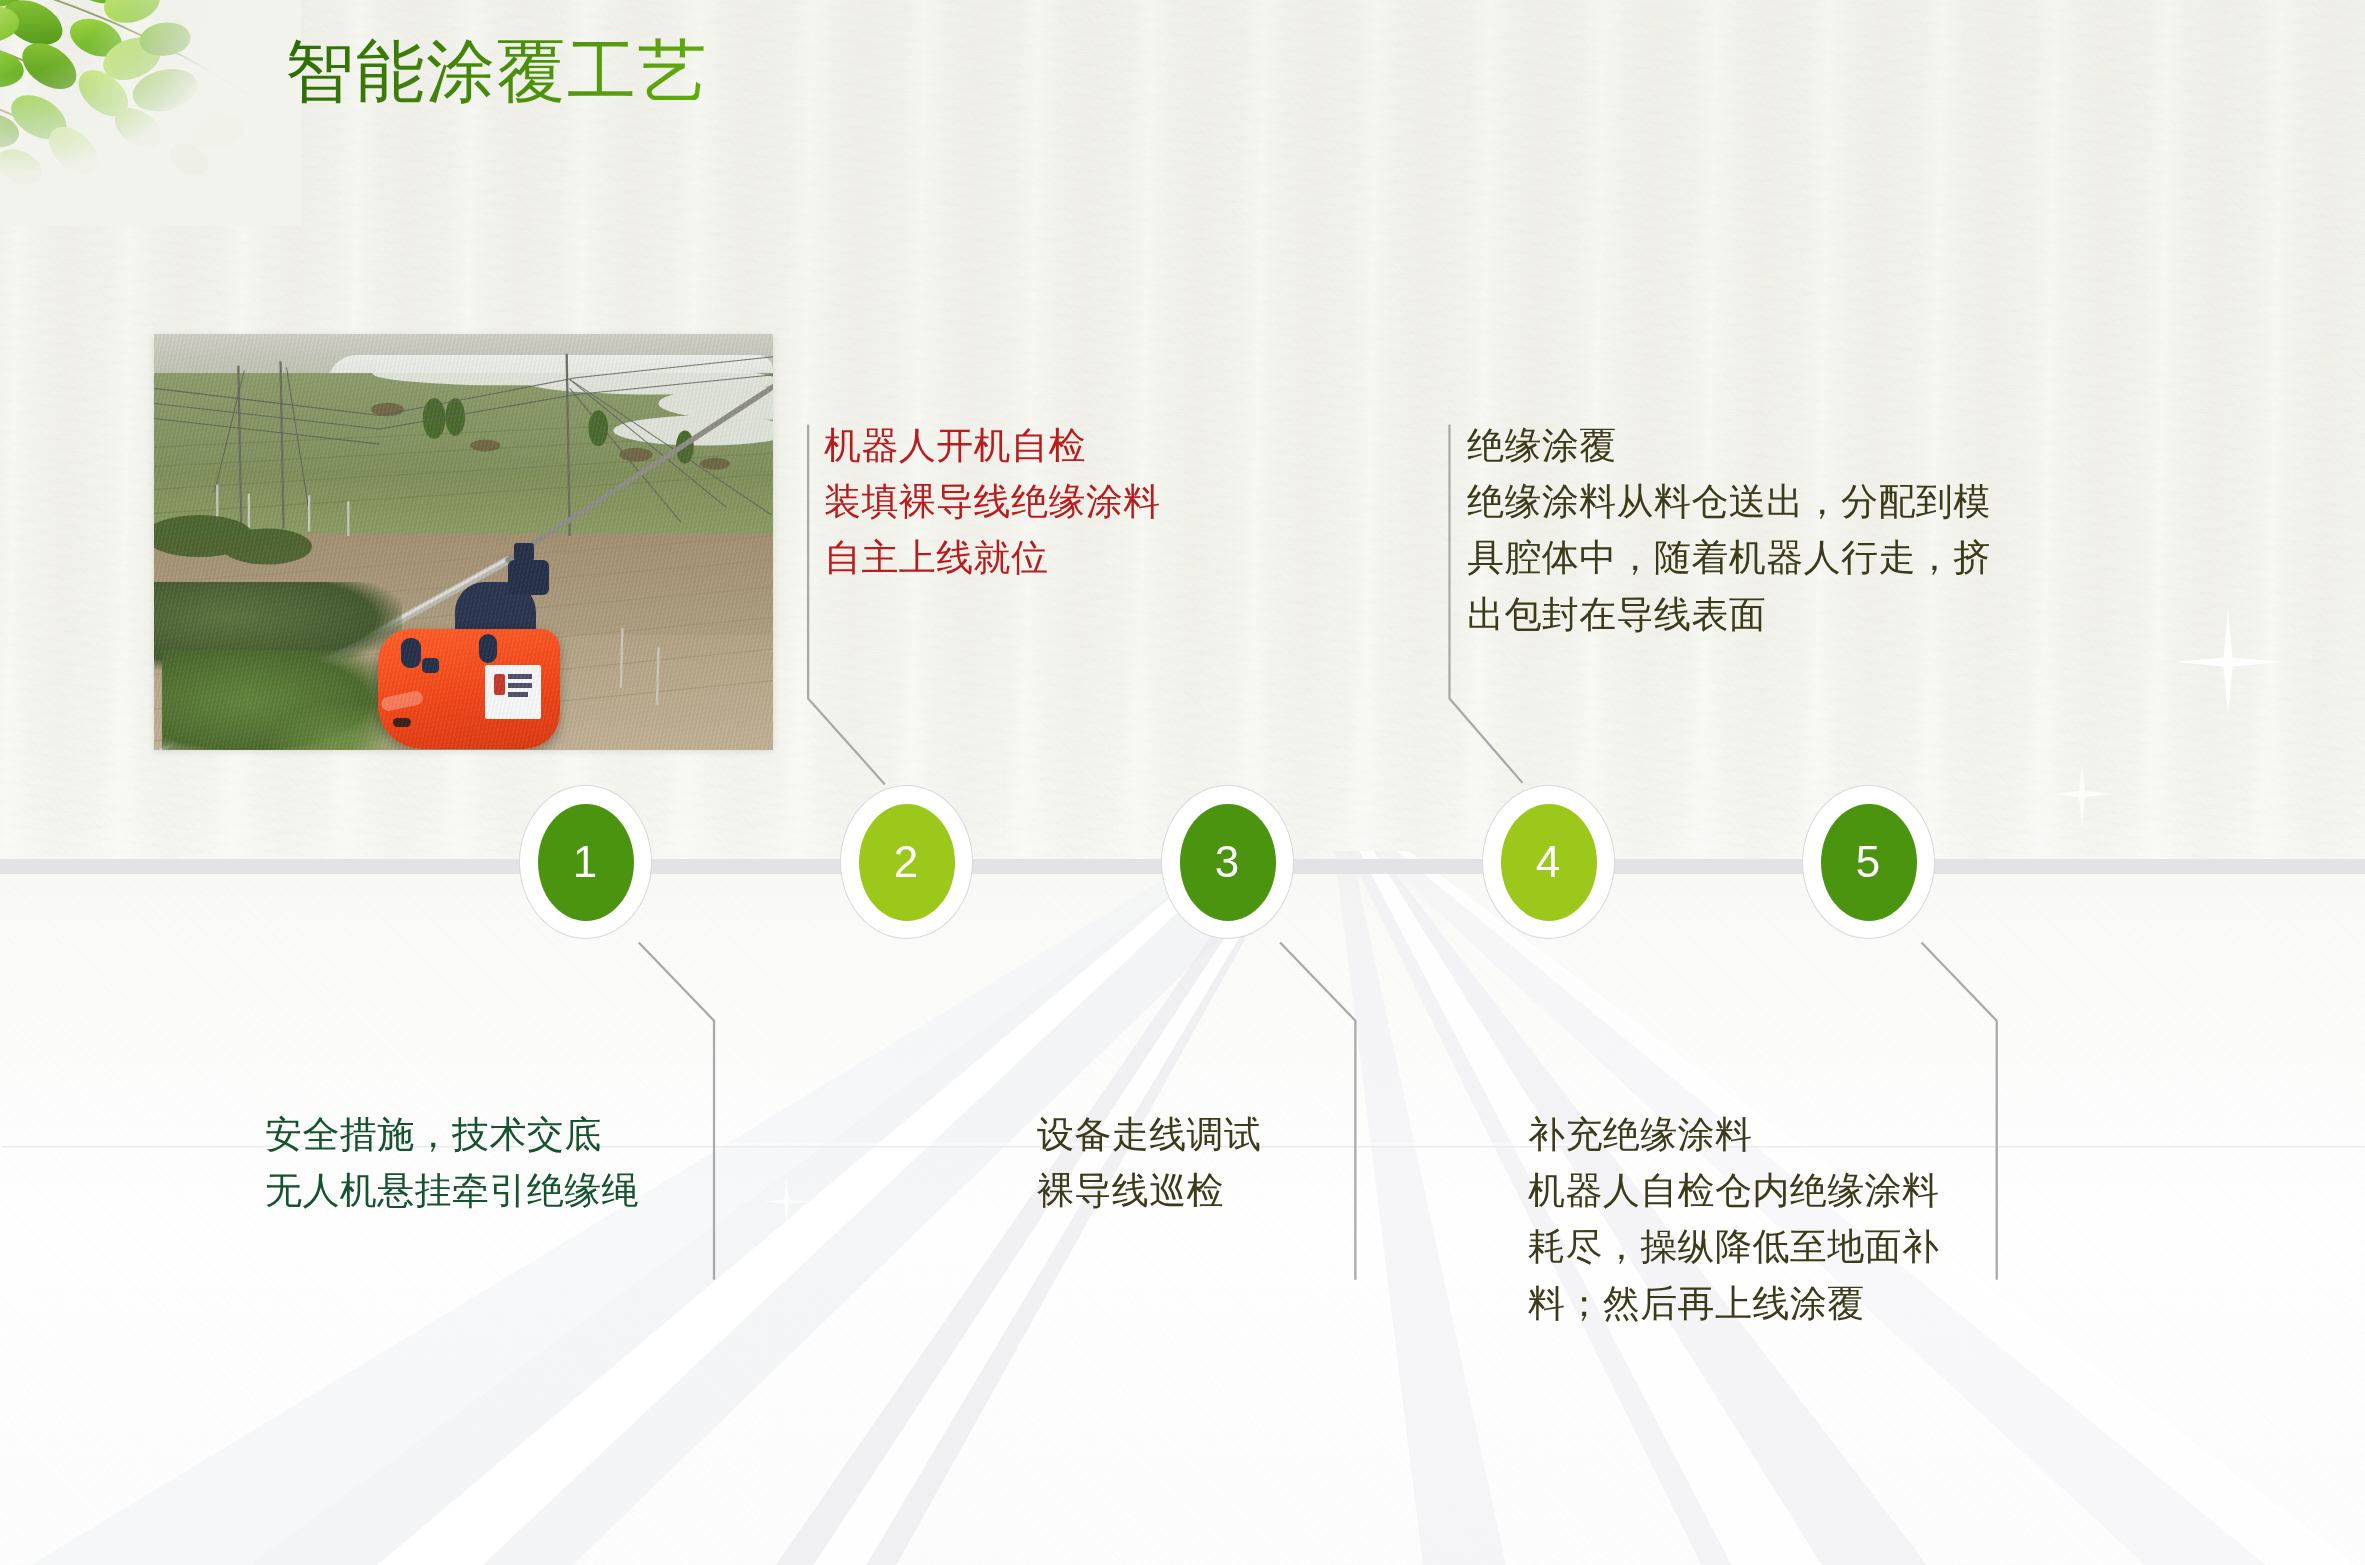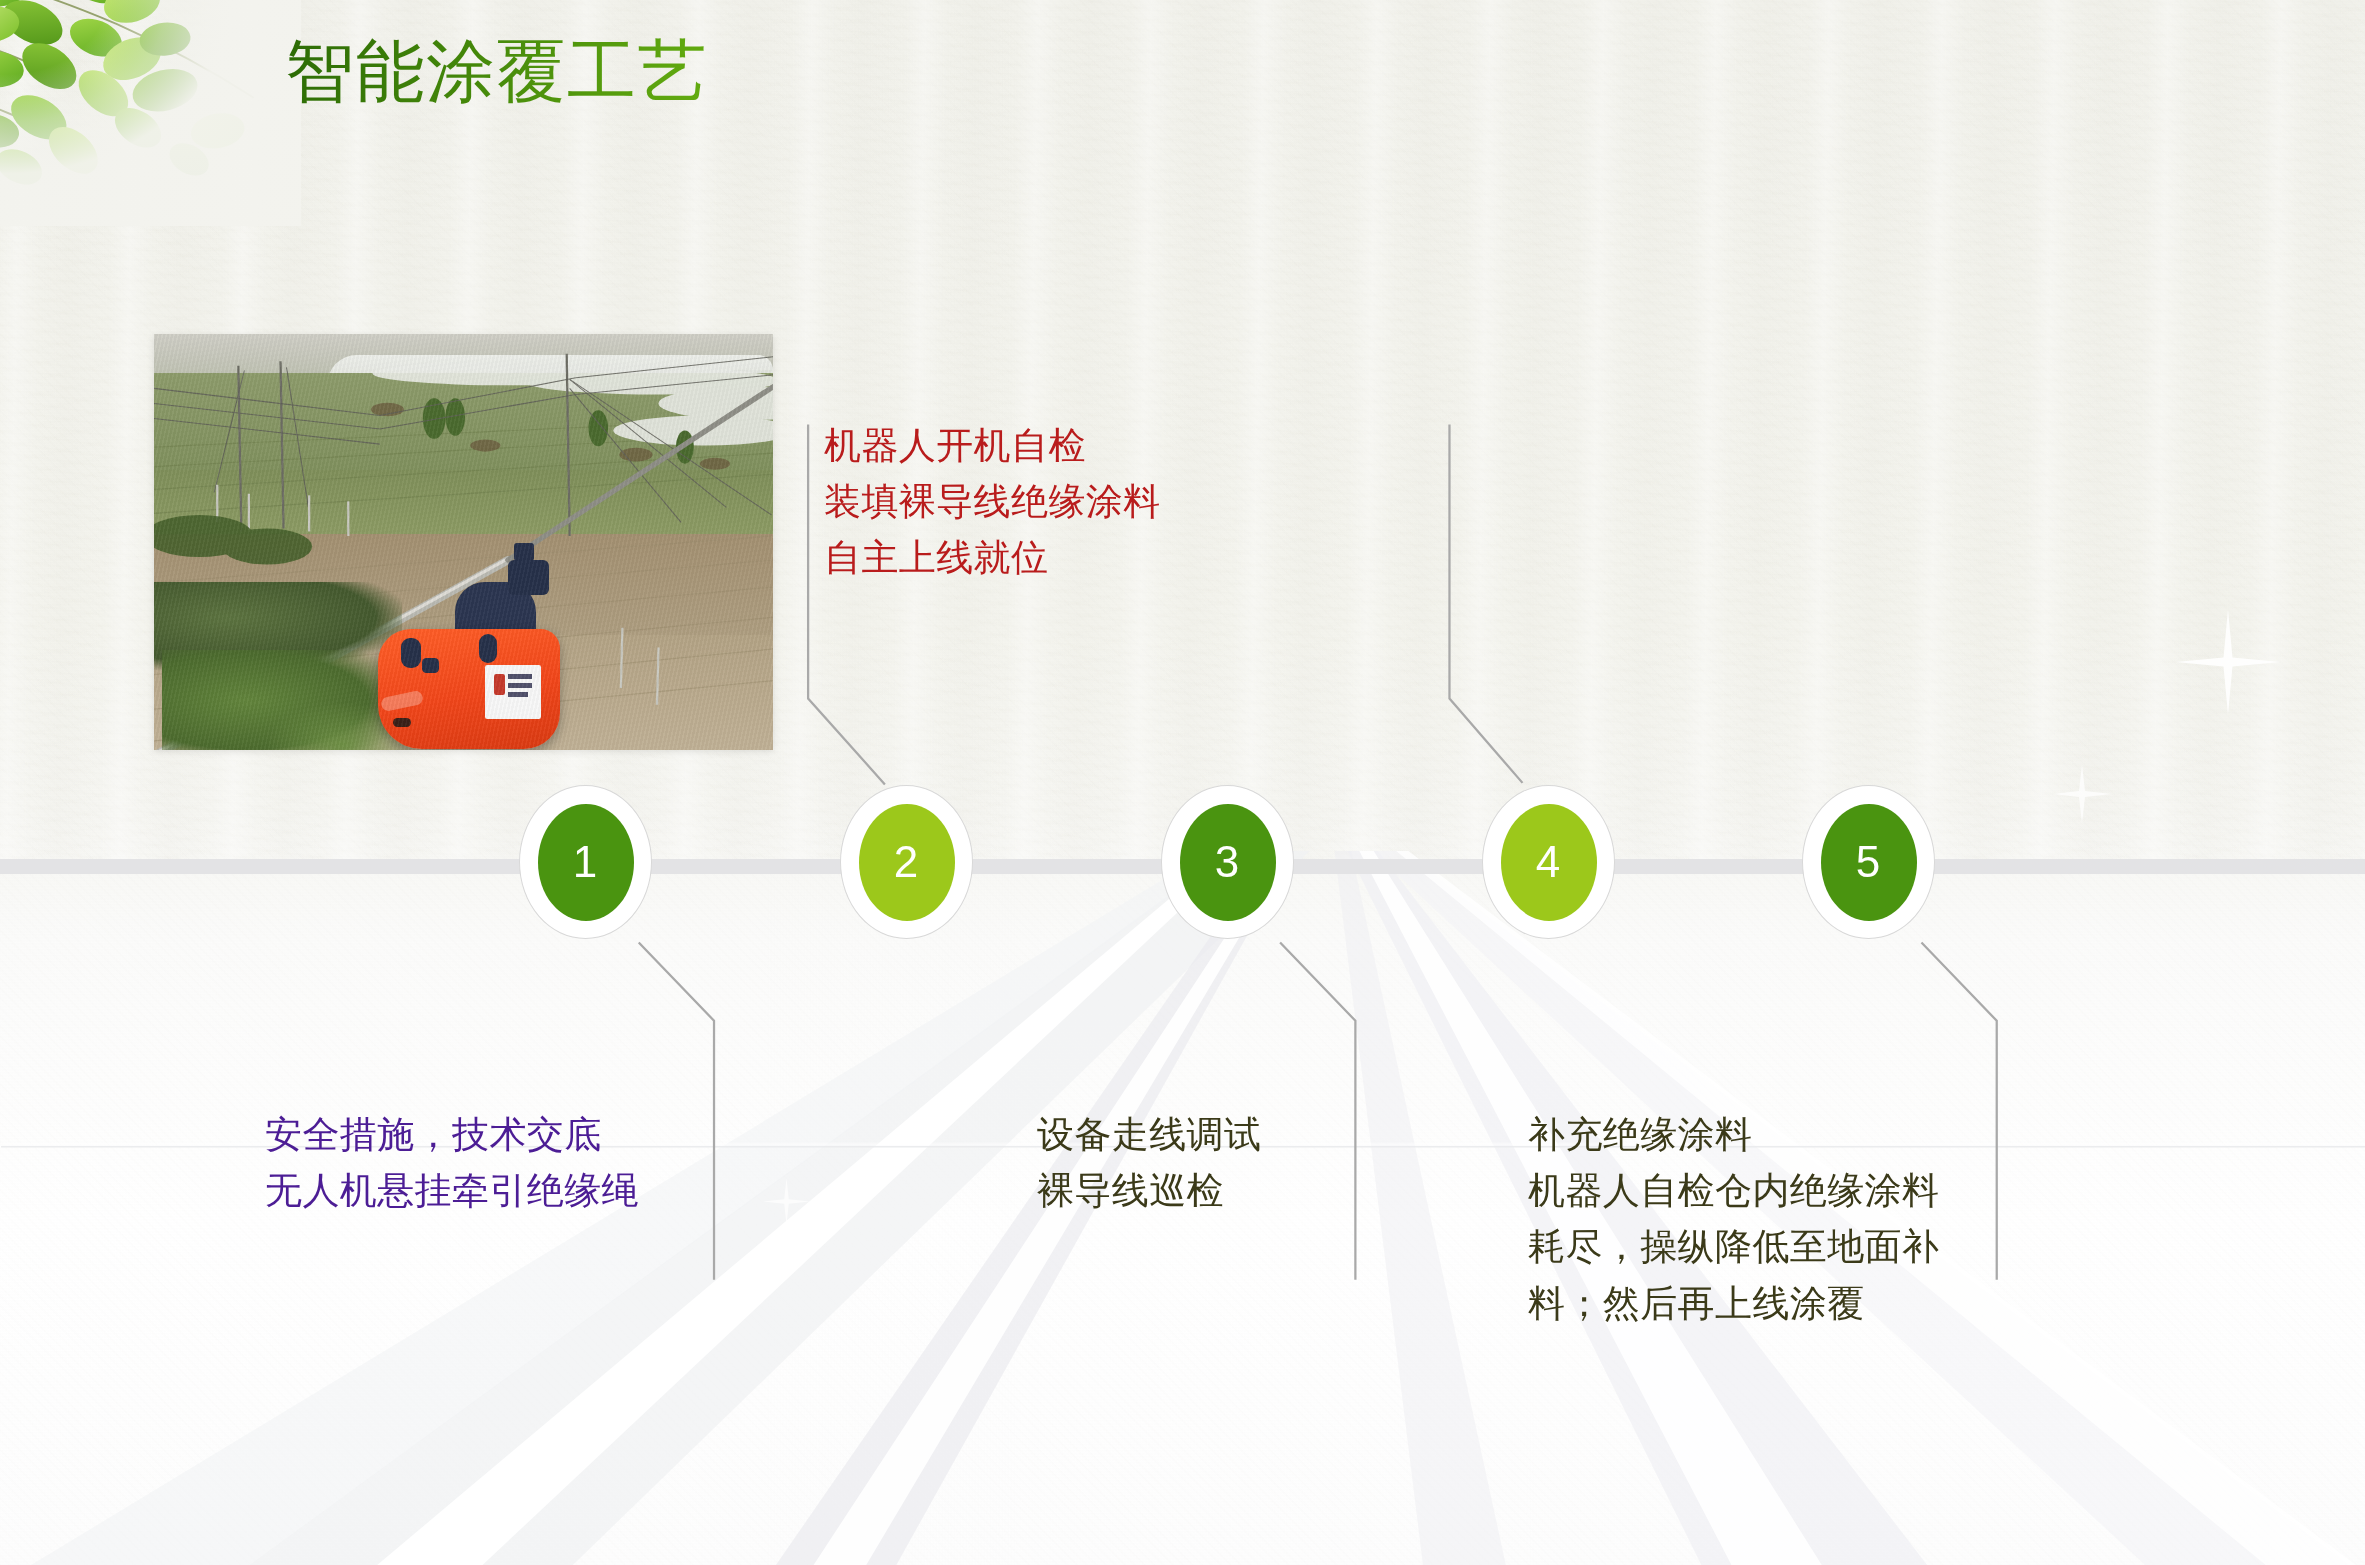--- a/index.html
+++ b/index.html
@@ -420,30 +420,34 @@
     <div class="disc" style="background: rgb(156, 200, 27);">
       <span>4</span>
     </div>
   </div>
   <div class="step" style="left:1802px; top:785px;">
     <div class="disc" style="background: rgb(74, 148, 16);">
       <span>5</span>
     </div>
   </div>
 
-  <div class="txt" style="left: 265px; top: 1107px; width: 452px; color: #4c1d95;">安全措施，技术交底
+  <div class="txt" style="left: 265px; top: 1107px; width: 452px; color: #14532d;">安全措施，技术交底
 无人机悬挂牵引绝缘绳</div>
 
   <div class="txt" style="left: 824px; top: 418px; width: 422px; color: #b91c1c;">机器人开机自检
 装填裸导线绝缘涂料
 自主上线就位</div>
 
   <div class="txt" style="left: 1037px; top: 1107px; width: 316px; color: rgb(59, 58, 25);">设备走线调试
 裸导线巡检</div>
 
+  <div class="txt" style="left: 1467px; top: 418px; width: 632px; color: rgb(59, 58, 25);">绝缘涂覆
+绝缘涂料从料仓送出，分配到模
+具腔体中，随着机器人行走，挤
+出包封在导线表面</div>
 
   <div class="txt" style="left: 1528px; top: 1107px; width: 527px; color: rgb(59, 58, 25);">补充绝缘涂料
 机器人自检仓内绝缘涂料
 耗尽，操纵降低至地面补
 料；然后再上线涂覆</div>
 
 </div>
 
 
 </body></html>

